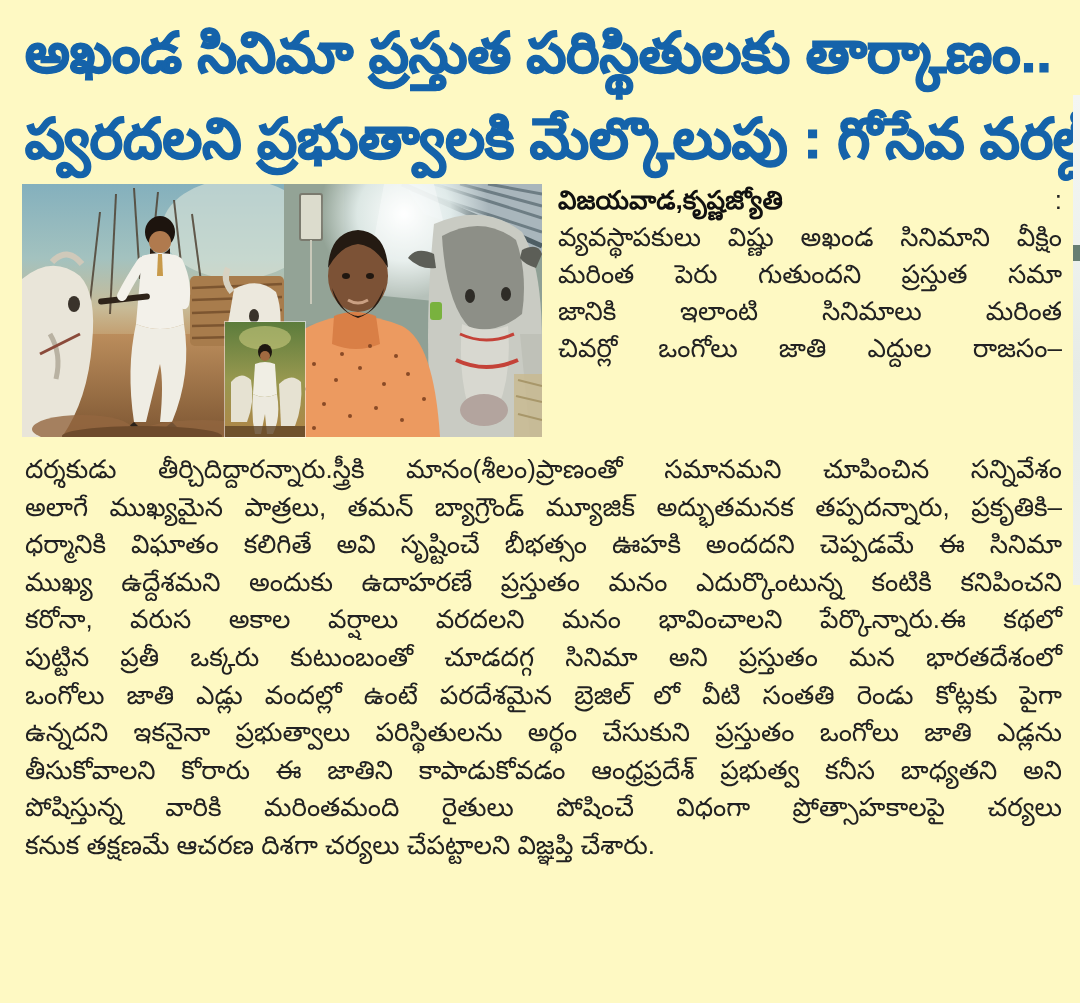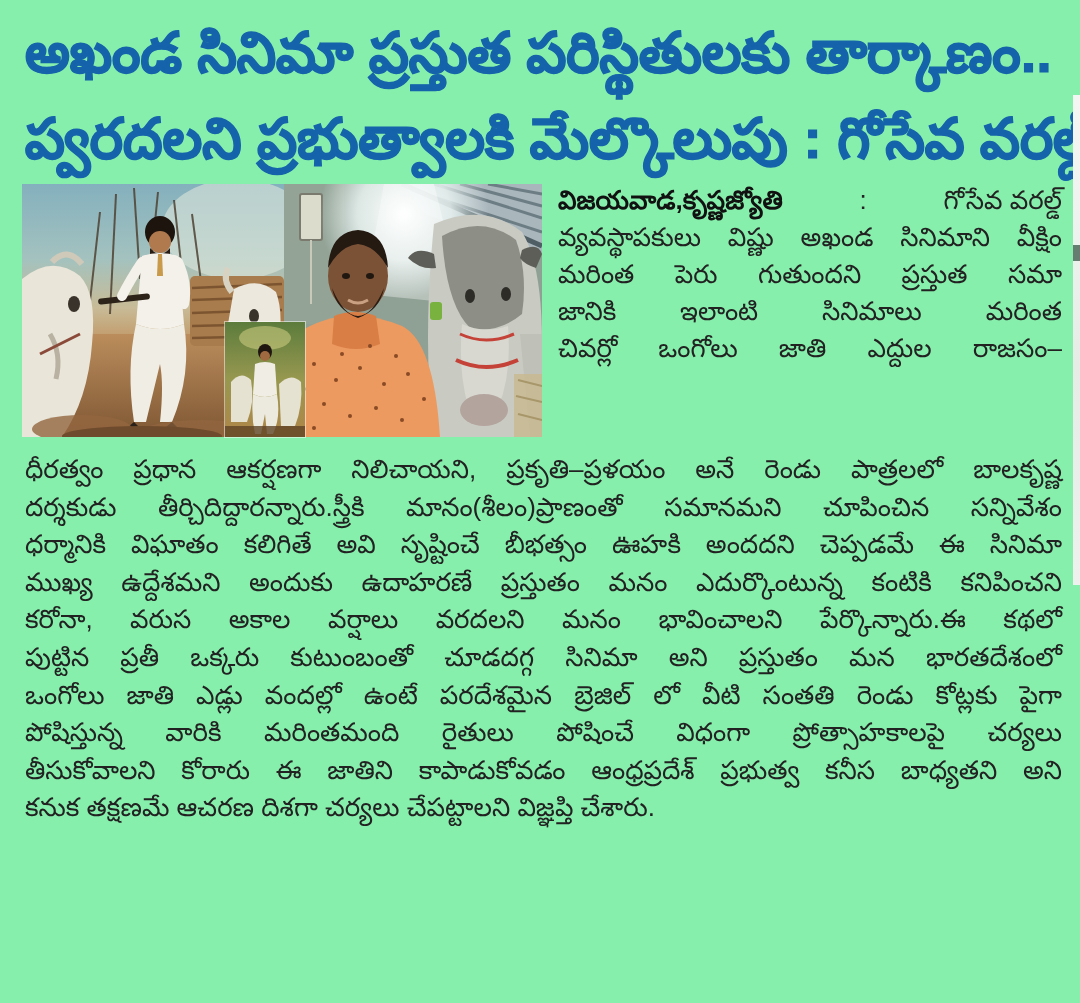--- a/index.html
+++ b/index.html
@@ -1,17 +1,17 @@
 <!DOCTYPE html>
 <html><head>
 <meta charset="utf-8">
 <style>
   html,body{margin:0;padding:0;background:#ffffff;}
   .page{
-    position:relative;width:1080px;height:1003px;background:#86efac;overflow:hidden;
+    position:relative;width:1080px;height:1003px;background:#fef9c3;overflow:hidden;
     font-family:"Liberation Sans","DejaVu Sans",sans-serif;
   }
   
   .headline{position:absolute;left:25px;top:10px;width:1040px;color:#1563aa;}
   .headline .hl{
     font-size:56px;font-weight:bold;line-height:86px;white-space:nowrap;
     letter-spacing:0px;-webkit-text-stroke:1.2px #1563aa;
   }
   
   .photo-block{position:absolute;left:22px;top:184px;width:520px;height:253px;}
@@ -220,37 +220,37 @@
       <path d="M30,42 Q40,38 50,42 L52,72 Q40,78 28,72 Z" fill="#f0eee4"></path>
       <path d="M28,72 Q40,78 52,72 Q56,96 48,112 L42,112 L40,92 L36,112 L30,112 Q26,94 28,72 Z" fill="#ece9de"></path>
       <rect x="0" y="104" width="80" height="11" fill="#5f4426" opacity="0.8"></rect>
     </svg>
   </div>
 
   <div class="col">
     <div class="line dateline">
       <span class="bold">విజయవాడ,కృష్ణజ్యోతి</span>
       <span>:</span>
-      <span>గోసేవ వరల్డ్</span>
     </div>
     <div class="line">వ్యవస్థాపకులు విష్ణు అఖండ సినిమాని వీక్షిం</div>
     <div class="line">మరింత పెరు గుతుందని ప్రస్తుత సమా</div>
     <div class="line">జానికి ఇలాంటి సినిమాలు మరింత</div>
     <div class="line">చివర్లో ఒంగోలు జాతి ఎద్దుల రాజసం–</div>
   </div>
 
   <div class="bodytext">
-    <div class="bline">ధీరత్వం ప్రధాన ఆకర్షణగా నిలిచాయని, ప్రకృతి–ప్రళయం అనే రెండు పాత్రలలో బాలకృష్ణ</div>
     <div class="bline">దర్శకుడు తీర్చిదిద్దారన్నారు.స్త్రీకి మానం(శీలం)ప్రాణంతో సమానమని చూపించిన సన్నివేశం</div>
+    <div class="bline">అలాగే ముఖ్యమైన పాత్రలు, తమన్ బ్యాగ్రౌండ్ మ్యూజిక్ అద్భుతమనక తప్పదన్నారు, ప్రకృతికి–</div>
     <div class="bline">ధర్మానికి విఘాతం కలిగితే అవి సృష్టించే బీభత్సం ఊహకి అందదని చెప్పడమే ఈ సినిమా</div>
     <div class="bline">ముఖ్య ఉద్దేశమని  అందుకు ఉదాహరణే  ప్రస్తుతం మనం ఎదుర్కొంటున్న కంటికి కనిపించని</div>
     <div class="bline">కరోనా, వరుస అకాల వర్షాలు వరదలని మనం భావించాలని పేర్కొన్నారు.ఈ కథలో</div>
     <div class="bline">పుట్టిన ప్రతీ ఒక్కరు కుటుంబంతో చూడదగ్గ సినిమా అని ప్రస్తుతం మన భారతదేశంలో</div>
     <div class="bline">ఒంగోలు జాతి ఎడ్లు వందల్లో ఉంటే పరదేశమైన బ్రెజిల్ లో  వీటి సంతతి రెండు కోట్లకు పైగా</div>
+    <div class="bline">ఉన్నదని  ఇకనైనా ప్రభుత్వాలు పరిస్థితులను అర్థం చేసుకుని ప్రస్తుతం ఒంగోలు జాతి ఎడ్లను</div>
+    <div class="bline">తీసుకోవాలని కోరారు ఈ జాతిని కాపాడుకోవడం ఆంధ్రప్రదేశ్ ప్రభుత్వ కనీస బాధ్యతని అని</div>
     <div class="bline">పోషిస్తున్న వారికి మరింతమంది రైతులు పోషించే విధంగా ప్రోత్సాహకాలపై చర్యలు</div>
-    <div class="bline">తీసుకోవాలని కోరారు ఈ జాతిని కాపాడుకోవడం ఆంధ్రప్రదేశ్ ప్రభుత్వ కనీస బాధ్యతని అని</div>
     <div class="bline last">కనుక తక్షణమే ఆచరణ దిశగా చర్యలు చేపట్టాలని విజ్ఞప్తి చేశారు.</div>
   </div>
 
   <div class="edge-sliver"></div>
   <div class="edge-mark"></div>
 
 </div>
 
 </body></html>

